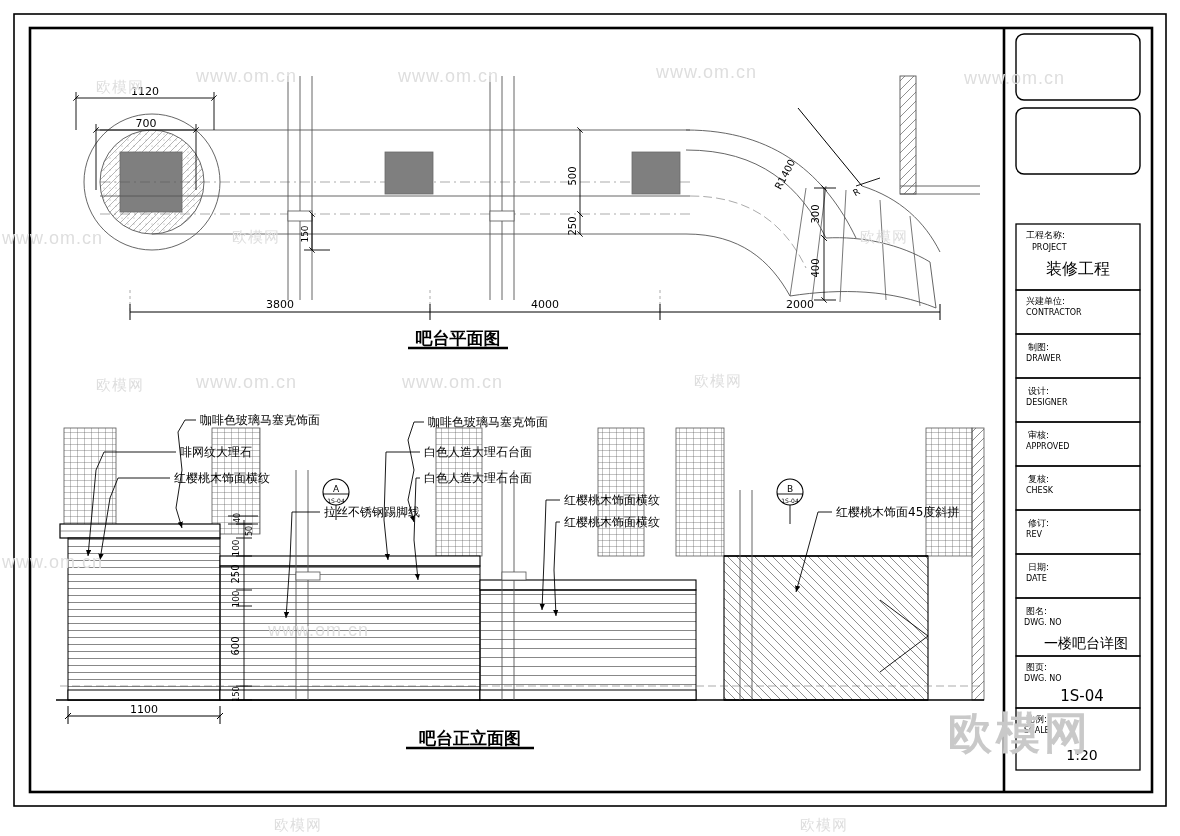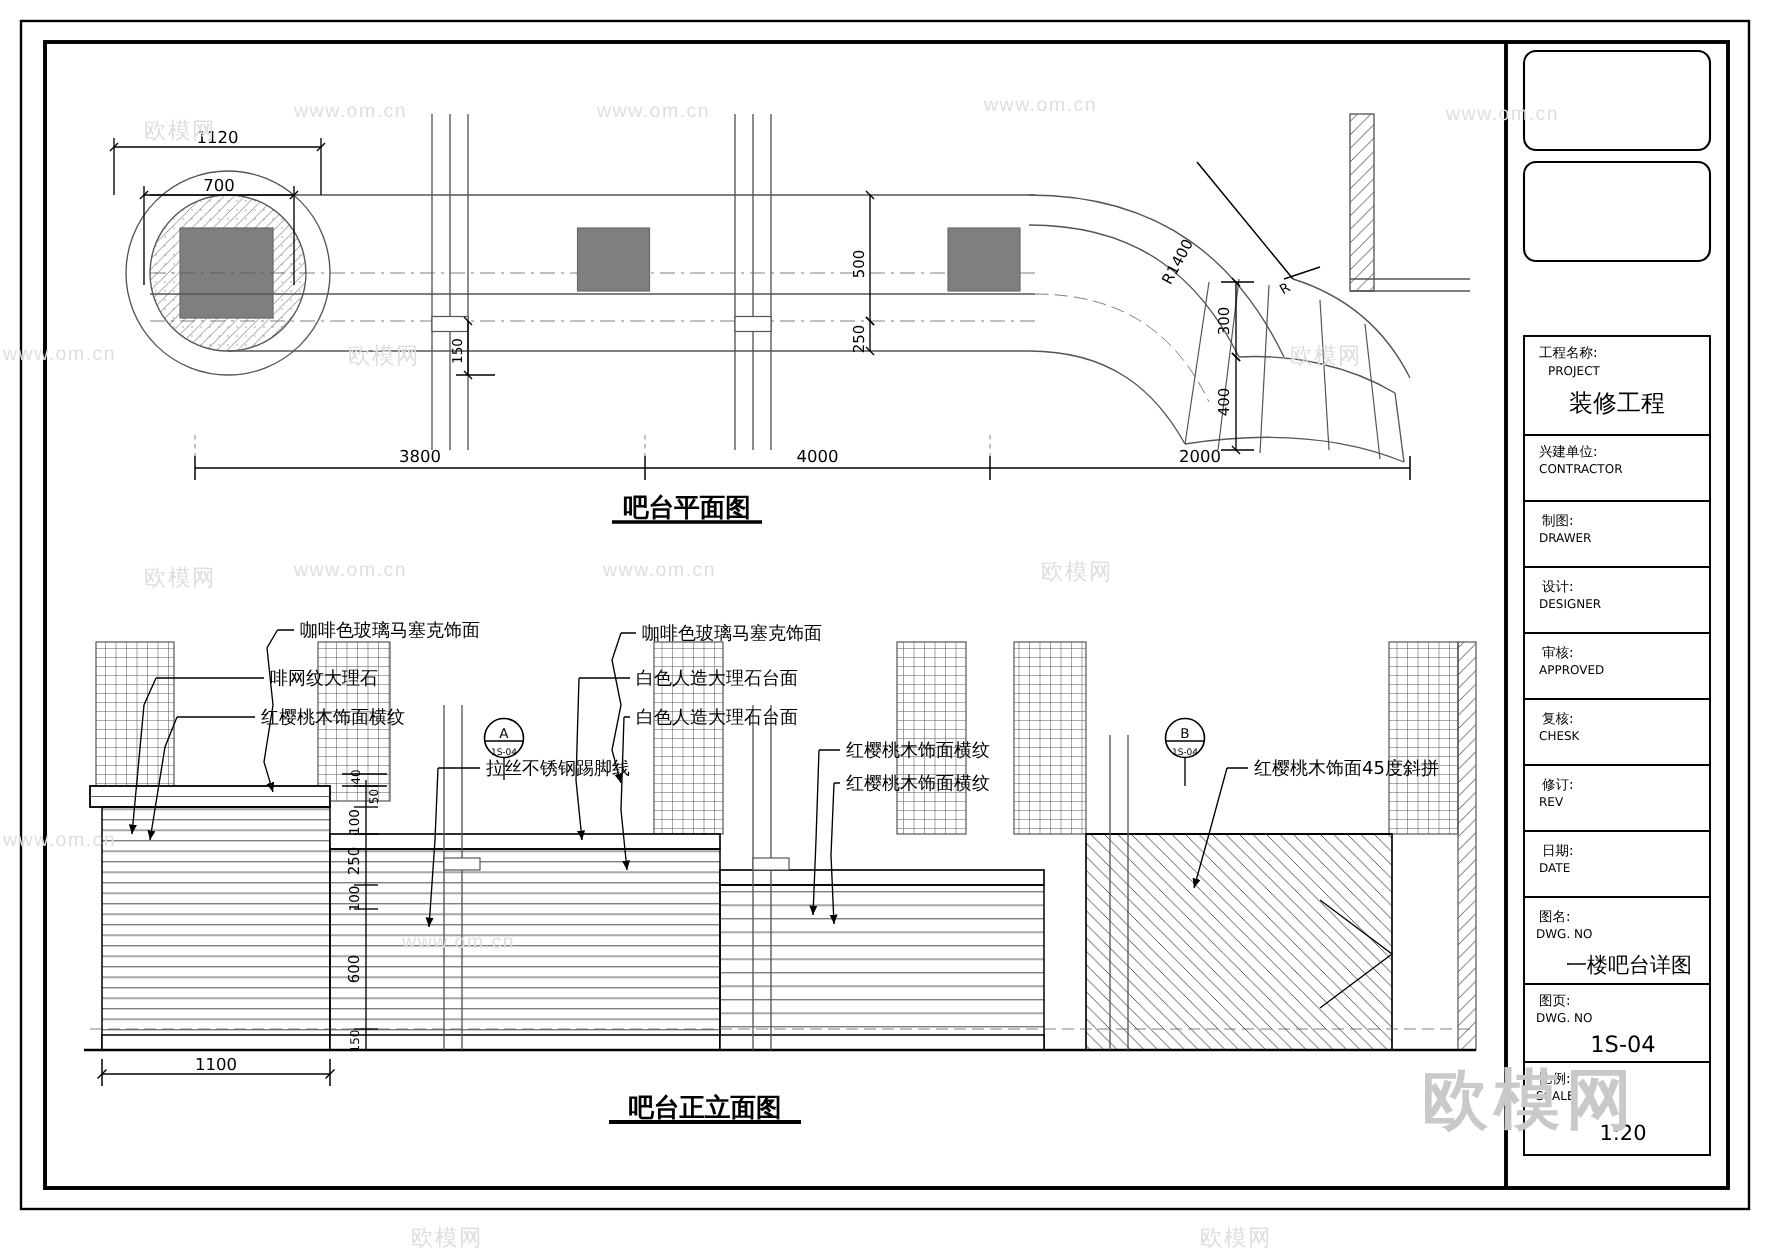--- a/index.html
+++ b/index.html
@@ -1,19 +1,19 @@
 <!DOCTYPE html>
 <html><head>
 <meta charset="utf-8">
 <style>
   html,body{margin:0;padding:0;background:#ffffff;}
   body{width:1180px;height:836px;font-family:"DejaVu Sans",sans-serif;overflow:hidden;}
   #sheet{position:relative;width:1180px;height:836px;background:#fff;}
   svg{display:block;}
-  .wm{position:absolute;color:#dedede;font-size:13px;font-family:"Liberation Sans",sans-serif;
+  .wm{position:absolute;color:#dedede;font-size:18px;font-family:"Liberation Sans",sans-serif;
       letter-spacing:1px;pointer-events:none;user-select:none;white-space:nowrap;}
   .wm-big{position:absolute;color:#c9c9c9;font-size:44px;font-weight:bold;
       font-family:"DejaVu Sans",sans-serif;letter-spacing:4px;pointer-events:none;user-select:none;}
 </style>
 </head>
 <body>
 
 <div id="sheet">
 
   <svg width="1180" height="836" viewBox="0 0 1180 836">

